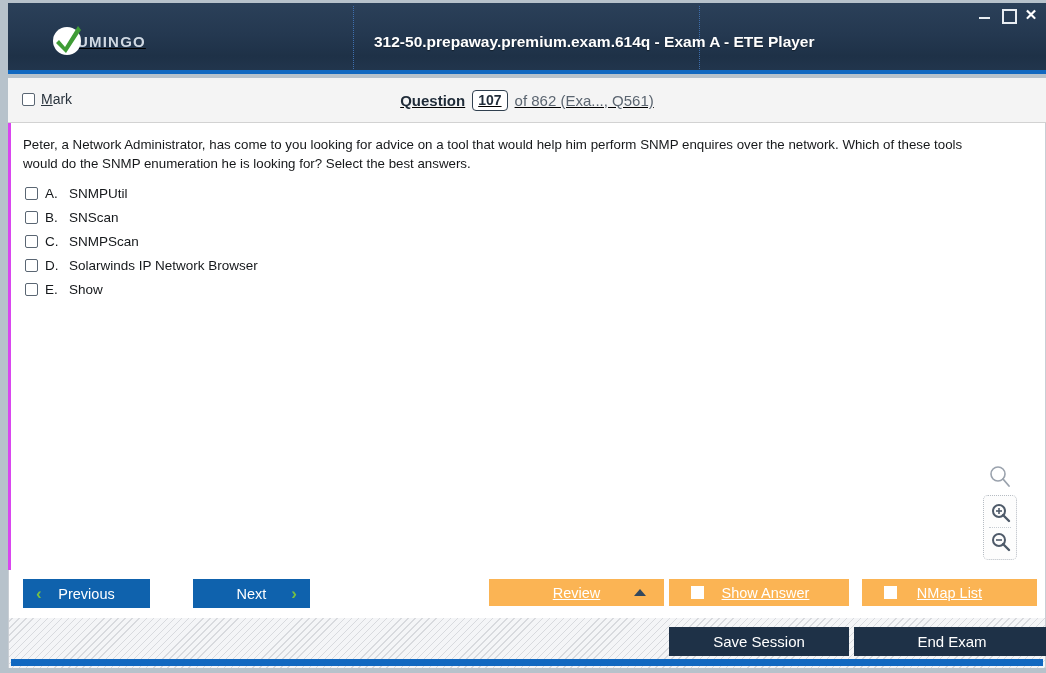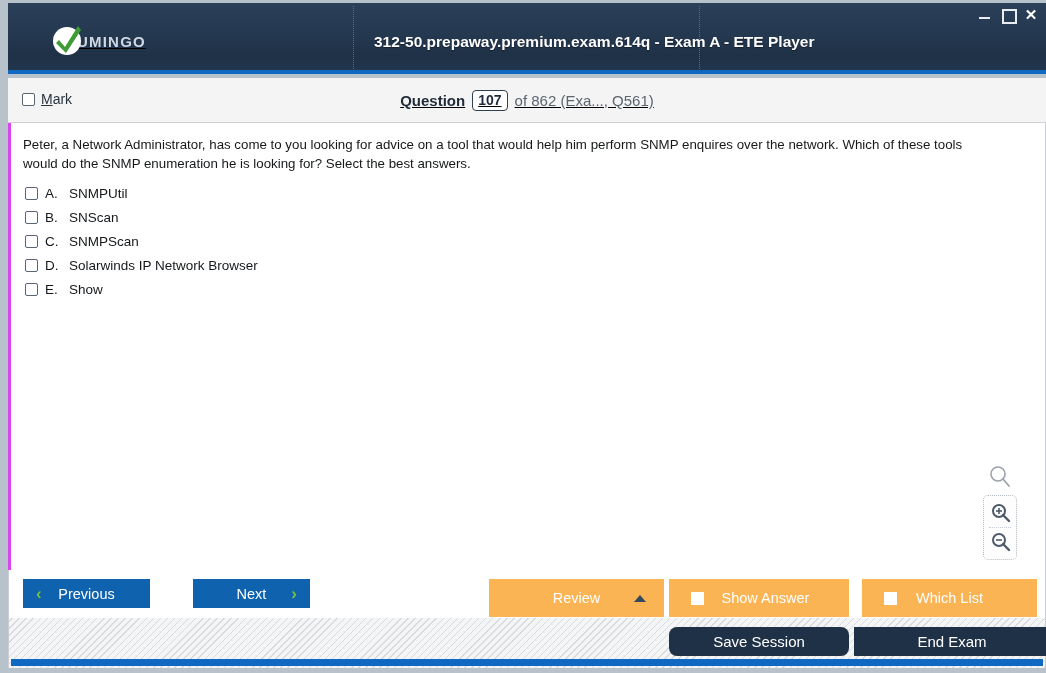--- a/index.html
+++ b/index.html
@@ -224,28 +224,29 @@
     cursor: pointer;
   }
   #btn-prev { left: 14px; width: 127px; }
   #btn-next { left: 136px; width: 117px; margin-left: 48px; }
   .chev { color: #76c043; font-size: 17px; font-weight: bold; }
   #btn-prev .chev { position:absolute; left: 13px; }
   #btn-next .chev { position:absolute; right: 13px; }
 
   .orangebtn {
     position: absolute;
-    top: 9px; height: 38px;
+    top: 9px; height: 27px;
     background: #fbb454;
     border: none;
     color: #ffffff;
     font-size: 14.5px;
     font-family: "Liberation Sans", sans-serif;
     display: flex; align-items: center; justify-content: center;
     cursor: pointer;
+    text-decoration: underline;
   }
   #btn-review { left: 480px; width: 175px; }
   #btn-showanswer { left: 660px; width: 180px; padding-left: 13px; }
   #btn-showlist { left: 853px; width: 175px; }
   .tri-up {
     position: absolute; right: 18px;
     width: 0; height: 0;
     border-left: 6px solid transparent;
     border-right: 6px solid transparent;
     border-bottom: 7px solid #32485e;
@@ -279,21 +280,21 @@
     position: absolute;
     top: 9px; height: 29px;
     background: #1e3147;
     border: none;
     color: #ffffff;
     font-size: 15px;
     font-family: "Liberation Sans", sans-serif;
     display: flex; align-items: center; justify-content: center;
     cursor: pointer;
   }
-  #btn-save { left: 660px; width: 180px; border-radius: 8px; }
+  #btn-save { left: 660px; width: 180px; }
   #btn-end  { left: 845px; width: 196px; }
 </style>
 </head>
 <body>
 
 <div id="window">
 
   <div id="header">
 
     <div class="hdr-sep" id="hdr-sep-left"></div>
@@ -406,21 +407,21 @@
       <span class="tri-up"></span>
     </button>
 
     <button class="orangebtn" id="btn-showanswer">
       <span class="sq-icon"></span>
       <span>Show Answer</span>
     </button>
 
     <button class="orangebtn" id="btn-showlist">
       <span class="sq-icon"></span>
-      <span>Which List</span>
+      <span>NMap List</span>
     </button>
   </div>
 
   <div id="footer">
     <button class="darkbtn" id="btn-save">
       <span>Save Session</span>
     </button>
     <button class="darkbtn" id="btn-end">
       <span>End Exam</span>
     </button>

